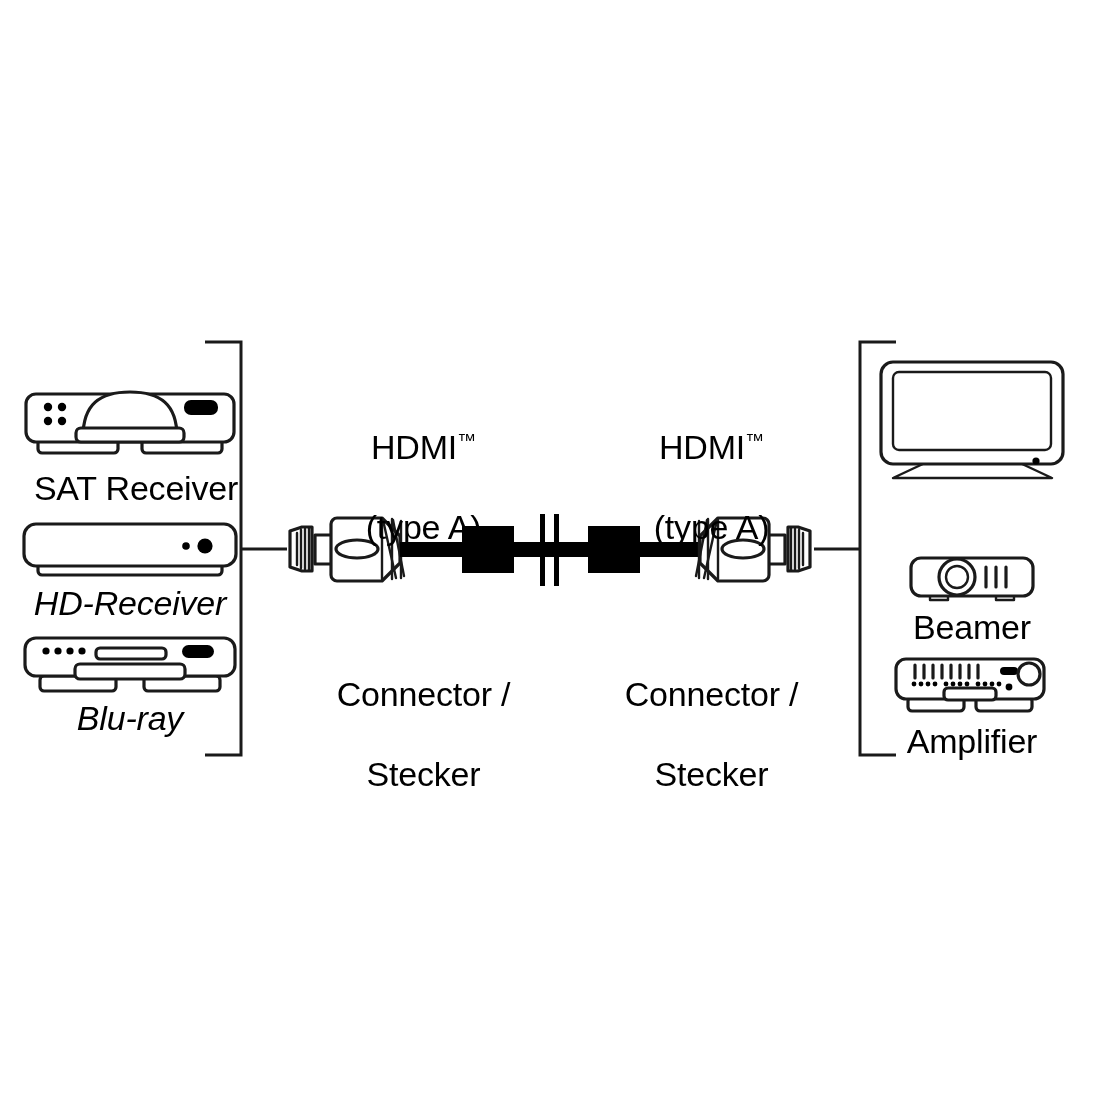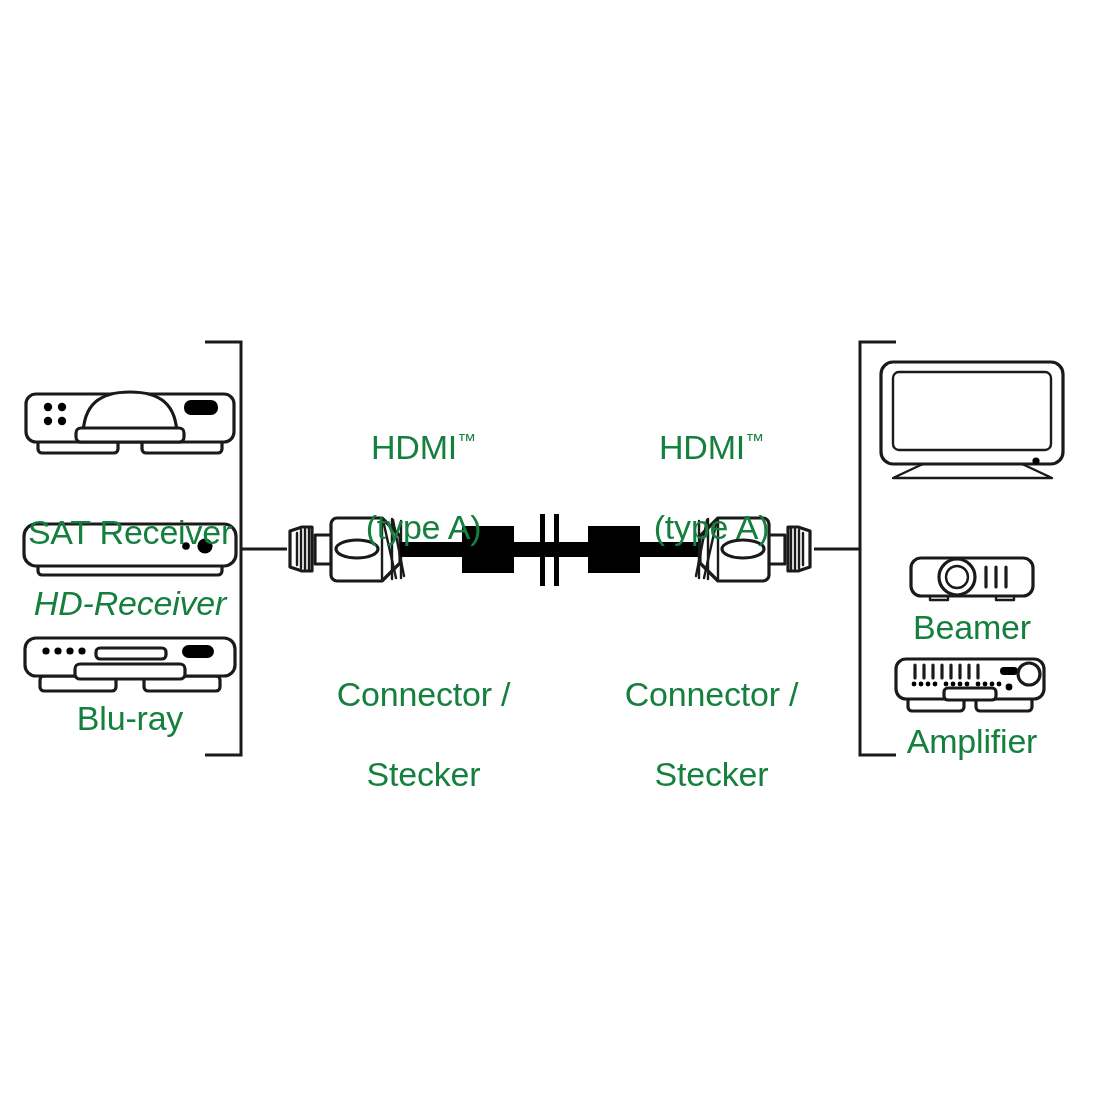--- a/index.html
+++ b/index.html
@@ -25,21 +25,21 @@
     position: absolute;
     left: 0; top: 0;
     width: 1100px;
     height: 1100px;
     display: block;
   }
   .lbl {
     position: absolute;
     text-align: center;
     font-family: "Liberation Sans", sans-serif;
-    color: #15803d;
+    color: #000000;
     white-space: pre;
     line-height: 1.18;
     letter-spacing: -0.2px;
   }
   .lbl-device { font-size: 34px; }
   .lbl-mid    { font-size: 34px; }
   .sup { font-size: 0.56em; vertical-align: 0.62em; letter-spacing: 0; }
 </style>
 </head>
 <body>
@@ -223,25 +223,25 @@
         <path d="M 717 520 L 704 578"></path>
         <path d="M 708 519 L 708 579"></path>
         <path d="M 707 520 L 696 576"></path>
         <path d="M 699 521 L 699 578"></path>
       </g>
       <ellipse class="lnw" cx="743" cy="549" rx="21" ry="9"></ellipse>
     </g>
 
   </svg>
 
-  <div class="lbl lbl-device" style="left:0px; top:468px; width:260px;margin-top:44px;">SAT Receiver</div>
+  <div class="lbl lbl-device" style="left:6px; top:468px; width:260px;">SAT Receiver</div>
 
   <div class="lbl lbl-device" style="left:0px; top:583px; width:260px;font-style:italic;">HD-Receiver</div>
 
-  <div class="lbl lbl-device" style="left:0px; top:698px; width:260px;">Blu-ray</div>
+  <div class="lbl lbl-device" style="left:0px; top:698px; width:260px;font-style:italic;">Blu-ray</div>
 
 
   <div class="lbl lbl-device" style="left:872px; top:607px; width:200px;">Beamer</div>
 
   <div class="lbl lbl-device" style="left:872px; top:714px; width:200px;margin-top:7px;">Amplifier</div>
 
   <div class="lbl lbl-mid" style="left:285px; top:387px; width:240px;">
     <span>HDMI</span><span class="sup">™</span><br>
     <span>(type A)</span>
   </div>

